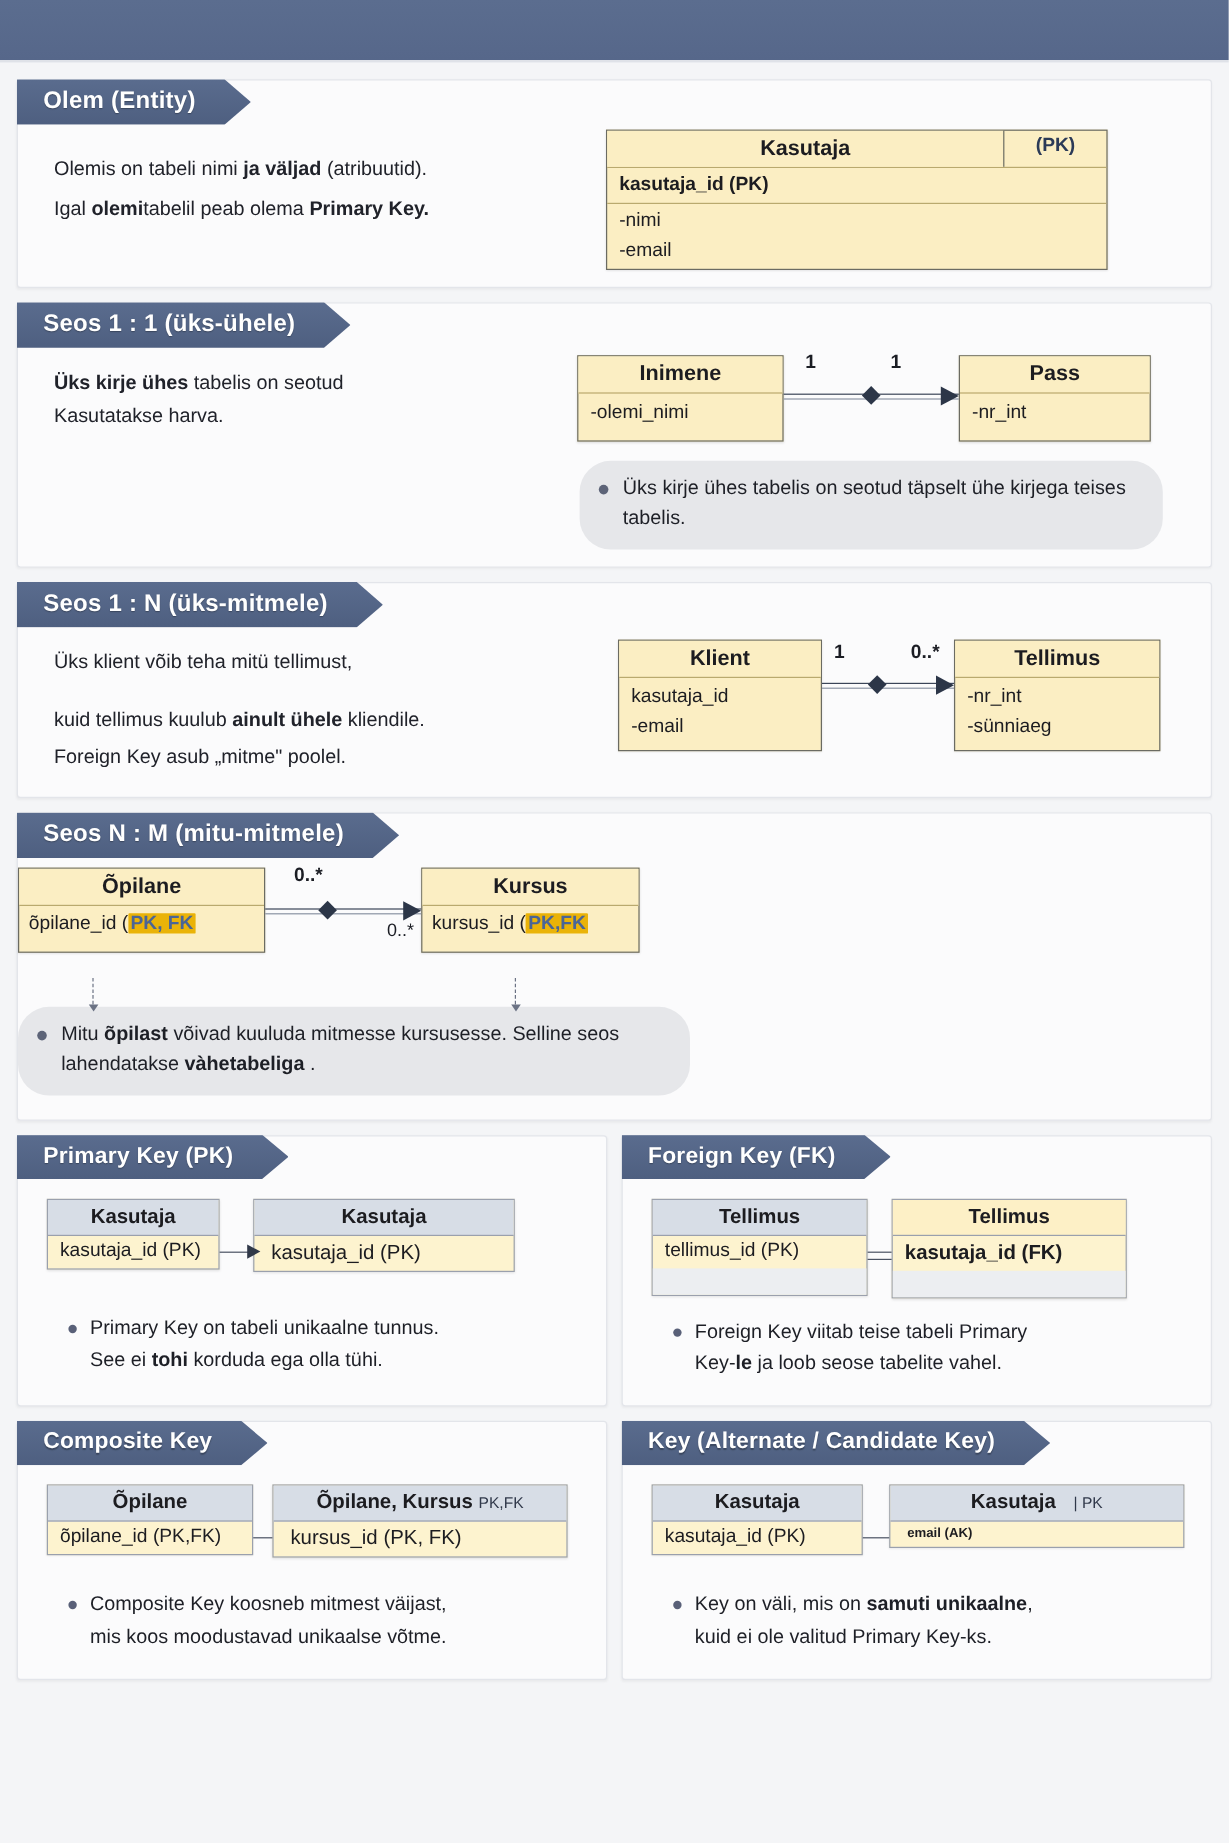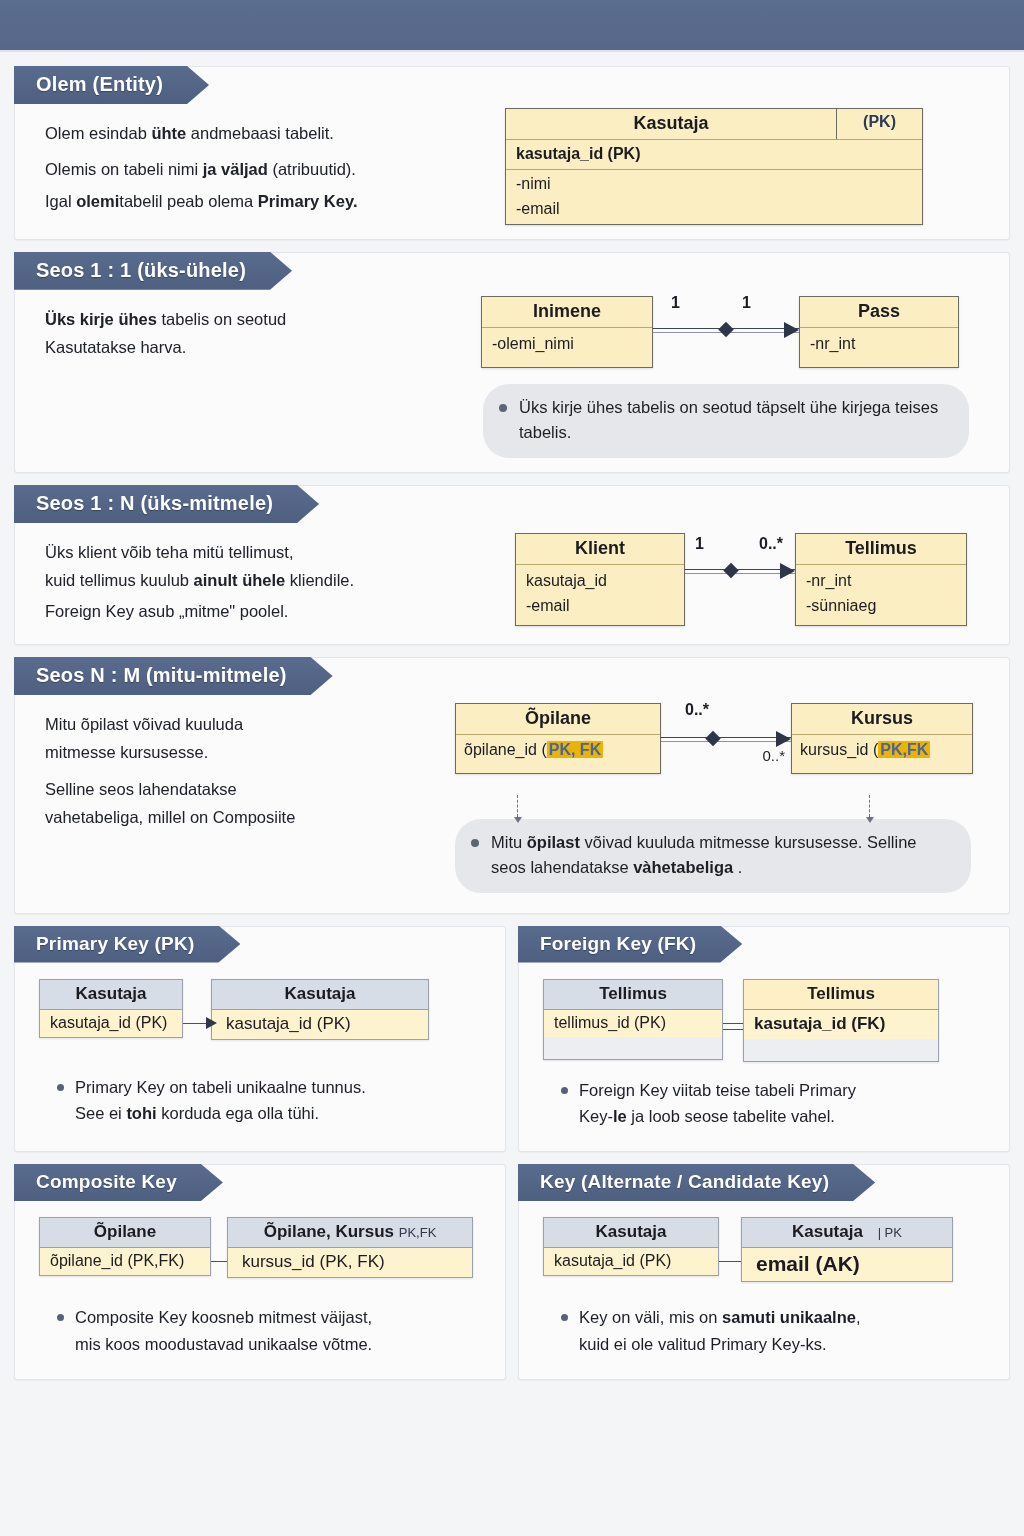--- a/index.html
+++ b/index.html
@@ -253,23 +253,20 @@
 
 <div class="topbar"></div>
 
 <div class="page">
 
   <div class="card">
     <div class="banner">Olem (Entity)</div>
     <div class="body-row">
       <div class="col-left" style="width:490px">
         <div class="ptext">
-          <div class="blk">
-            <span>Olem esindab </span><b>ühte</b><span> andmebaasi tabelit.</span>
-          </div>
           <div class="blk" style="margin-top:8px">
             <span>Olemis on tabeli nimi </span><b>ja väljad</b><span> (atribuutid).</span>
           </div>
           <div class="blk" style="margin-top:5px">
             <span>Igal </span><b>olemi</b><span>tabelil peab olema </span><b>Primary Key.</b>
           </div>
         </div>
       </div>
       <div class="col-right" style="padding-top:4px">
         <div class="uml" style="width:418px">
@@ -321,21 +318,21 @@
       </div>
     </div>
   </div>
 
   <div class="card">
     <div class="banner">Seos 1 : N (üks-mitmele)</div>
     <div class="body-row">
       <div class="col-left" style="width:500px">
         <div class="ptext">
           <div class="blk">Üks klient võib teha mitü tellimust,</div>
-          <div class="blk" style="margin-top:0">
+          <div class="blk" style="margin-top:20px">
             <span>kuid tellimus kuulub </span><b>ainult ühele</b><span> kliendile.</span>
           </div>
           <div class="blk" style="margin-top:4px">Foreign Key asub „mitme" poolel.</div>
         </div>
       </div>
       <div class="col-right" style="padding-top:10px">
         <div class="rel">
           <div class="uml" style="width:170px">
             <div class="t-head">Klient</div>
             <div class="t-row" style="padding-top:5px">kasutaja_id</div>
@@ -354,28 +351,20 @@
             <div class="t-row" style="padding-top:0;padding-bottom:8px">-sünniaeg</div>
           </div>
         </div>
       </div>
     </div>
   </div>
 
   <div class="card">
     <div class="banner">Seos N : M (mitu-mitmele)</div>
     <div class="body-row">
-      <div class="col-left" style="width:440px">
-        <div class="ptext">
-          <div class="blk">Mitu õpilast võivad kuuluda</div>
-          <div class="blk">mitmesse kursusesse.</div>
-          <div class="blk" style="margin-top:10px">Selline seos lahendatakse</div>
-          <div class="blk">vahetabeliga, millel on Composiite</div>
-        </div>
-      </div>
       <div class="col-right" style="padding-top:8px">
         <div class="rel">
           <div class="uml" style="width:206px">
             <div class="t-head">Õpilane</div>
             <div class="t-row" style="padding:4px 8px 12px">
               <span>õpilane_id (</span><span class="pk hl">PK, FK</span>
             </div>
           </div>
           <div class="conn" style="width:130px;height:92px">
             <div class="line" style="top:34px"></div>
@@ -506,26 +495,26 @@
       <div class="banner" style="font-size:19px">Key (Alternate / Candidate Key)</div>
       <div class="keybox">
         <div class="keyrow">
           <div class="ktab" style="width:176px">
             <div class="k-head">Kasutaja</div>
             <div class="k-row">kasutaja_id (PK)</div>
           </div>
           <div class="klink plain" style="width:22px">
             <div class="l"></div>
           </div>
-          <div class="ktab" style="width:212px">
+          <div class="ktab" style="width:246px">
             <div class="k-head">
               <span>Kasutaja</span>
               <span class="mini" style="margin-left:10px">| PK</span>
             </div>
-            <div class="k-row bold" style="font-size:21px;padding-left:14px">email (AK)</div>
+            <div class="k-row bold" style="font-size:11px;padding-left:14px">email (AK)</div>
           </div>
         </div>
         <div class="bullet" style="margin-top:20px">
           <div class="dot"></div>
           <div>
             <span>Key on väli, mis on </span><b>samuti unikaalne</b><span>,</span>
           </div>
         </div>
         <div class="bullet" style="padding-left:36px;margin-bottom:8px">
           <div>kuid ei ole valitud Primary Key-ks.</div>

